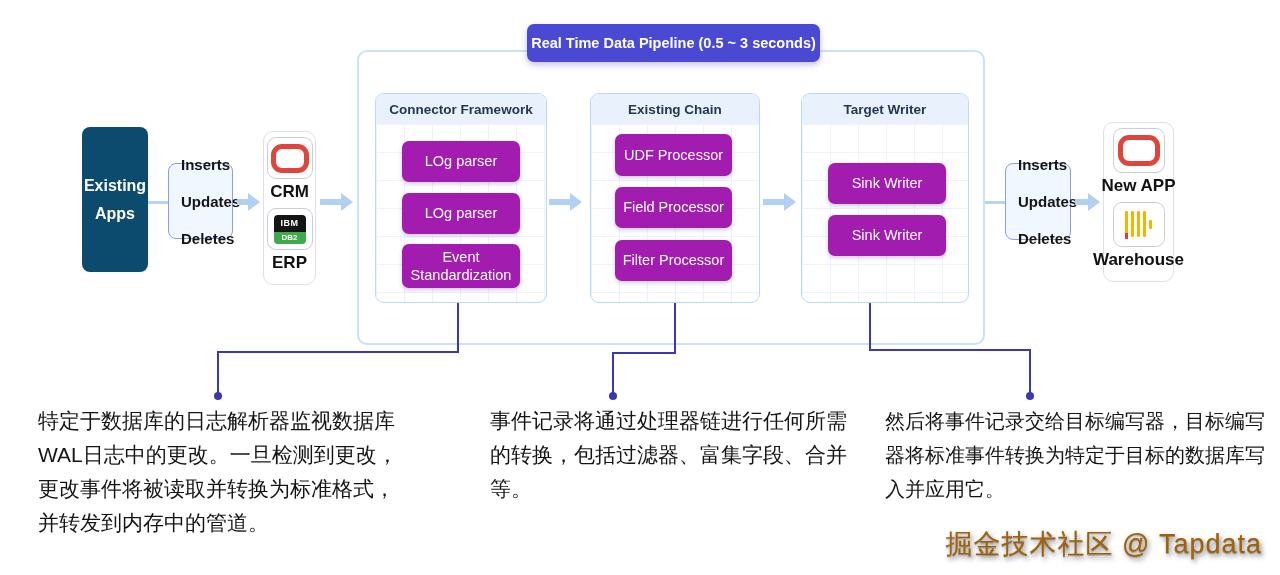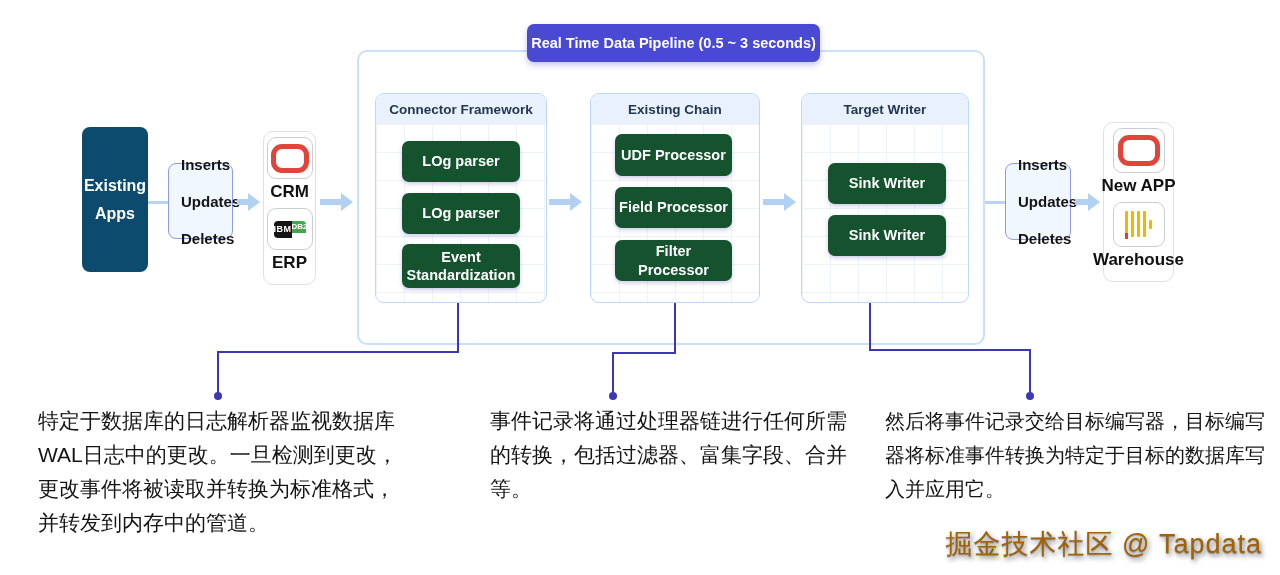--- a/index.html
+++ b/index.html
@@ -31,21 +31,21 @@
   .card-right{left:1103px;top:122px;width:71px;height:160px;}
   .icon-sq{border:1px solid #c9ced6;border-radius:9px;display:flex;align-items:center;
            justify-content:center;background:#fff;}
   .card-left .icon-sq{width:44px;height:44px;}
   .card-right .icon-sq{width:50px;height:50px;}
   .sys-label{font-size:17px;font-weight:700;color:#111;margin:3px 0 6px;white-space:nowrap;}
 
   
   .oracle{width:28px;height:19px;border:5px solid #e0453b;border-radius:11px;}
   .card-right .oracle{width:32px;height:21px;}
-  .db2{width:32px;display:flex;flex-direction:row;border-radius:4px;overflow:hidden;}
+  .db2{width:32px;display:flex;flex-direction:column;border-radius:4px;overflow:hidden;}
   .db2-top{background:#141414;color:#fff;font-size:9px;font-weight:700;height:17px;
            display:flex;align-items:center;justify-content:center;letter-spacing:.5px;}
   .db2-bot{background:#3daa4c;color:#fff;font-size:8px;font-weight:700;height:12px;
            display:flex;align-items:center;justify-content:center;}
   .ch{position:relative;display:flex;align-items:flex-start;gap:2.5px;height:27px;}
   .ch i{display:block;width:3.5px;background:#f2b600;height:26px;border-radius:1px;}
   .ch i.short{height:9px;align-self:center;}
   .ch em{position:absolute;left:0;bottom:-1px;width:3.5px;height:6px;background:#e03a3a;}
 
   
@@ -53,22 +53,22 @@
          background:#fff;box-sizing:border-box;overflow:hidden;}
   .panel-c{left:375px;width:172px;}
   .panel-p{left:590px;width:170px;}
   .panel-t{left:801px;width:168px;}
   .panel-head{height:30px;background:#e9f2fc;display:flex;align-items:center;justify-content:center;
               font-size:13.5px;font-weight:700;color:#233750;}
   .panel-body{position:absolute;left:0;right:0;top:30px;bottom:0;
       background-image:linear-gradient(#edf3fb 1px,transparent 1px),
                        linear-gradient(90deg,#edf3fb 1px,transparent 1px);
       background-size:28px 28px;}
-  .pbtn{position:absolute;background:#14532d;border-radius:7px;color:#fff;font-size:14.5px;
-        font-weight:700;display:flex;align-items:center;justify-content:center;text-align:center;
+  .pbtn{position:absolute;background:#a21caf;border-radius:7px;color:#fff;font-size:14.5px;
+        font-weight:400;display:flex;align-items:center;justify-content:center;text-align:center;
         line-height:1.25;box-shadow:0 2px 4px rgba(50,50,160,.25);padding:0 4px;box-sizing:border-box;}
 
   
   .hline{position:absolute;height:2.5px;background:#b9d4f2;z-index:1;}
   .arrow{position:absolute;top:199px;height:6px;background:#b2d0f2;z-index:3;}
   .arrow::after{content:"";position:absolute;right:-12px;top:-6px;width:0;height:0;
         border-left:12px solid #b2d0f2;border-top:9px solid transparent;border-bottom:9px solid transparent;}
 
   svg.overlay{position:absolute;left:0;top:0;z-index:1;}
 

